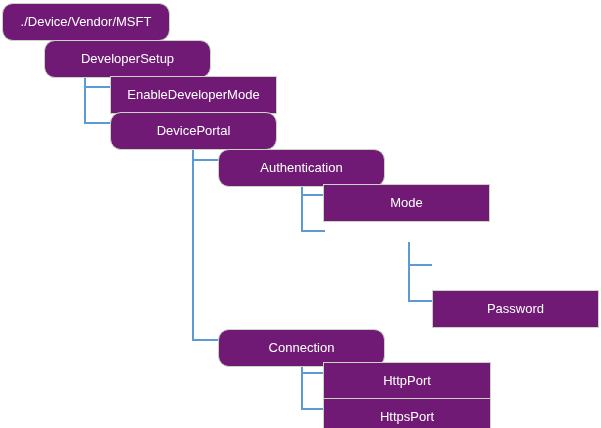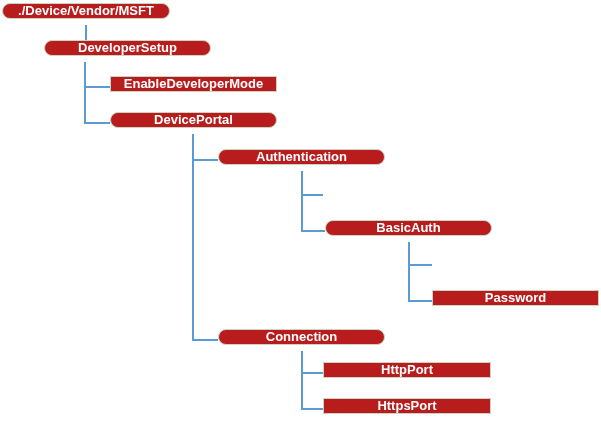--- a/index.html
+++ b/index.html
@@ -8,32 +8,31 @@
     width: 601px;
     height: 428px;
     background: #ffffff;
     font-family: "Liberation Sans", "DejaVu Sans", sans-serif;
     overflow: hidden;
   }
   .node {
     position: absolute;
     box-sizing: border-box;
     width: 167px;
-    height: 16px;
-    background: #b91c1c;
+    height: 38px;
+    background: #701a75;
     border: 1px solid #c9d4c1;
     color: #ffffff;
     font-size: 13px;
     line-height: 20px;
     text-align: center;
     white-space: nowrap;
     display: flex;
     align-items: center;
     justify-content: center;
-    font-weight: bold;
   }
   .rounded { border-radius: 11px; }
   .line {
     position: absolute;
     background: #5B9BD5;
   }
 
   
   #n-root        { left: 2px;   top: 3px;   width: 168px; }
   #n-devsetup    { left: 11px;   top: 40px; margin-left: 33px;  }
@@ -86,19 +85,19 @@
   <div class="line" id="l-m"></div>
   <div class="line" id="l-n"></div>
   <div class="line" id="l-o"></div>
   <div class="line" id="l-p"></div>
 
   <div class="node rounded" id="n-root">./Device/Vendor/MSFT</div>
   <div class="node rounded" id="n-devsetup">DeveloperSetup</div>
   <div class="node" id="n-enabledev">EnableDeveloperMode</div>
   <div class="node rounded" id="n-devportal">DevicePortal</div>
   <div class="node rounded" id="n-auth">Authentication</div>
-  <div class="node rounded" id="n-basicauth">BasicAuth</div>
+  <div class="node" id="n-mode">Mode</div>
   <div class="node" id="n-password">Password</div>
   <div class="node rounded" id="n-connection">Connection</div>
   <div class="node" id="n-httpport">HttpPort</div>
   <div class="node" id="n-httpsport">HttpsPort</div>
 
 </div>
 
 </body></html>

